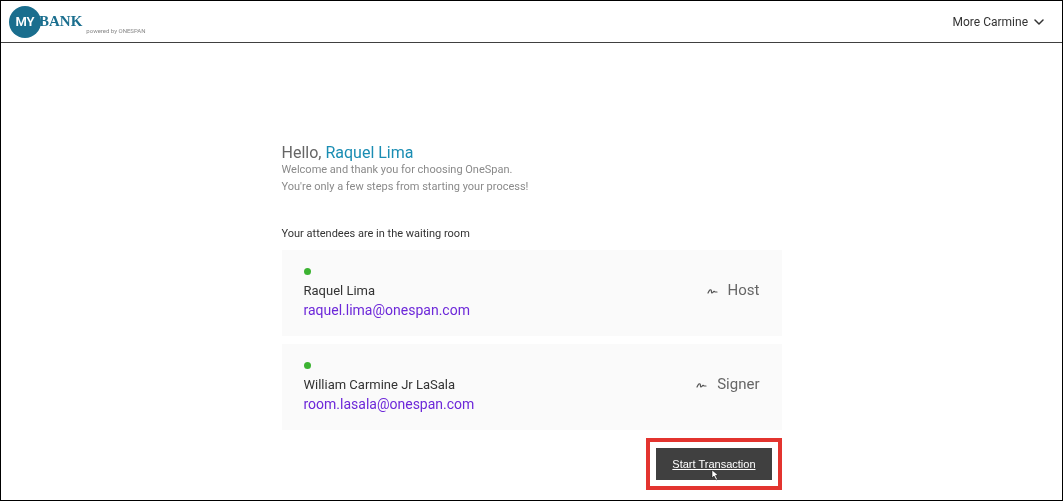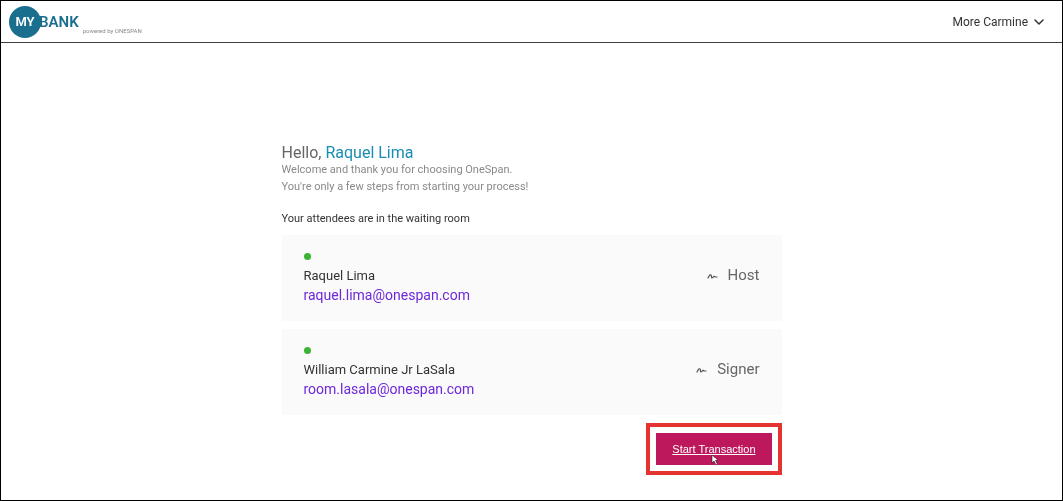--- a/index.html
+++ b/index.html
@@ -44,20 +44,21 @@
       color: white;
       font-weight: 600;
       font-size: 13px;
     }
     
     .logo-text {
       font-weight: 600;
       font-size: 15px;
       color: #1a6e8e;
       margin-left: -2px;
+      font-family: Liberation Serif, serif;
     }
     
     .logo-sub {
       font-size: 6px;
       color: #888;
       margin-left: 4px;
       align-self: flex-end;
       margin-bottom: 4px;
     }
     
@@ -90,21 +91,21 @@
     }
     
     .greeting-name {
       color: #1a8db3;
     }
     
     .welcome-text {
       font-size: 11px;
       color: #8a8a8a;
       line-height: 1.5;
-      margin-bottom: 17px;
+      margin-bottom: 32px;
     }
     
     .section-title {
       font-size: 11px;
       font-weight: 400;
       color: #333;
       margin-bottom: 10px;
     }
     
     .attendee-card {
@@ -166,21 +167,21 @@
       margin-top: 8px;
     }
     
     .highlight-box {
       border: 4px solid #e3342f;
       padding: 6px;
       display: inline-block;
     }
     
     .start-btn {
-      background: #be185d;
+      background: #404040;
       color: white;
       border: none;
       padding: 10px 16px;
       font-size: 11px;
       text-decoration: underline;
       cursor: pointer;
       position: relative;
     }
     
     .cursor-icon {

